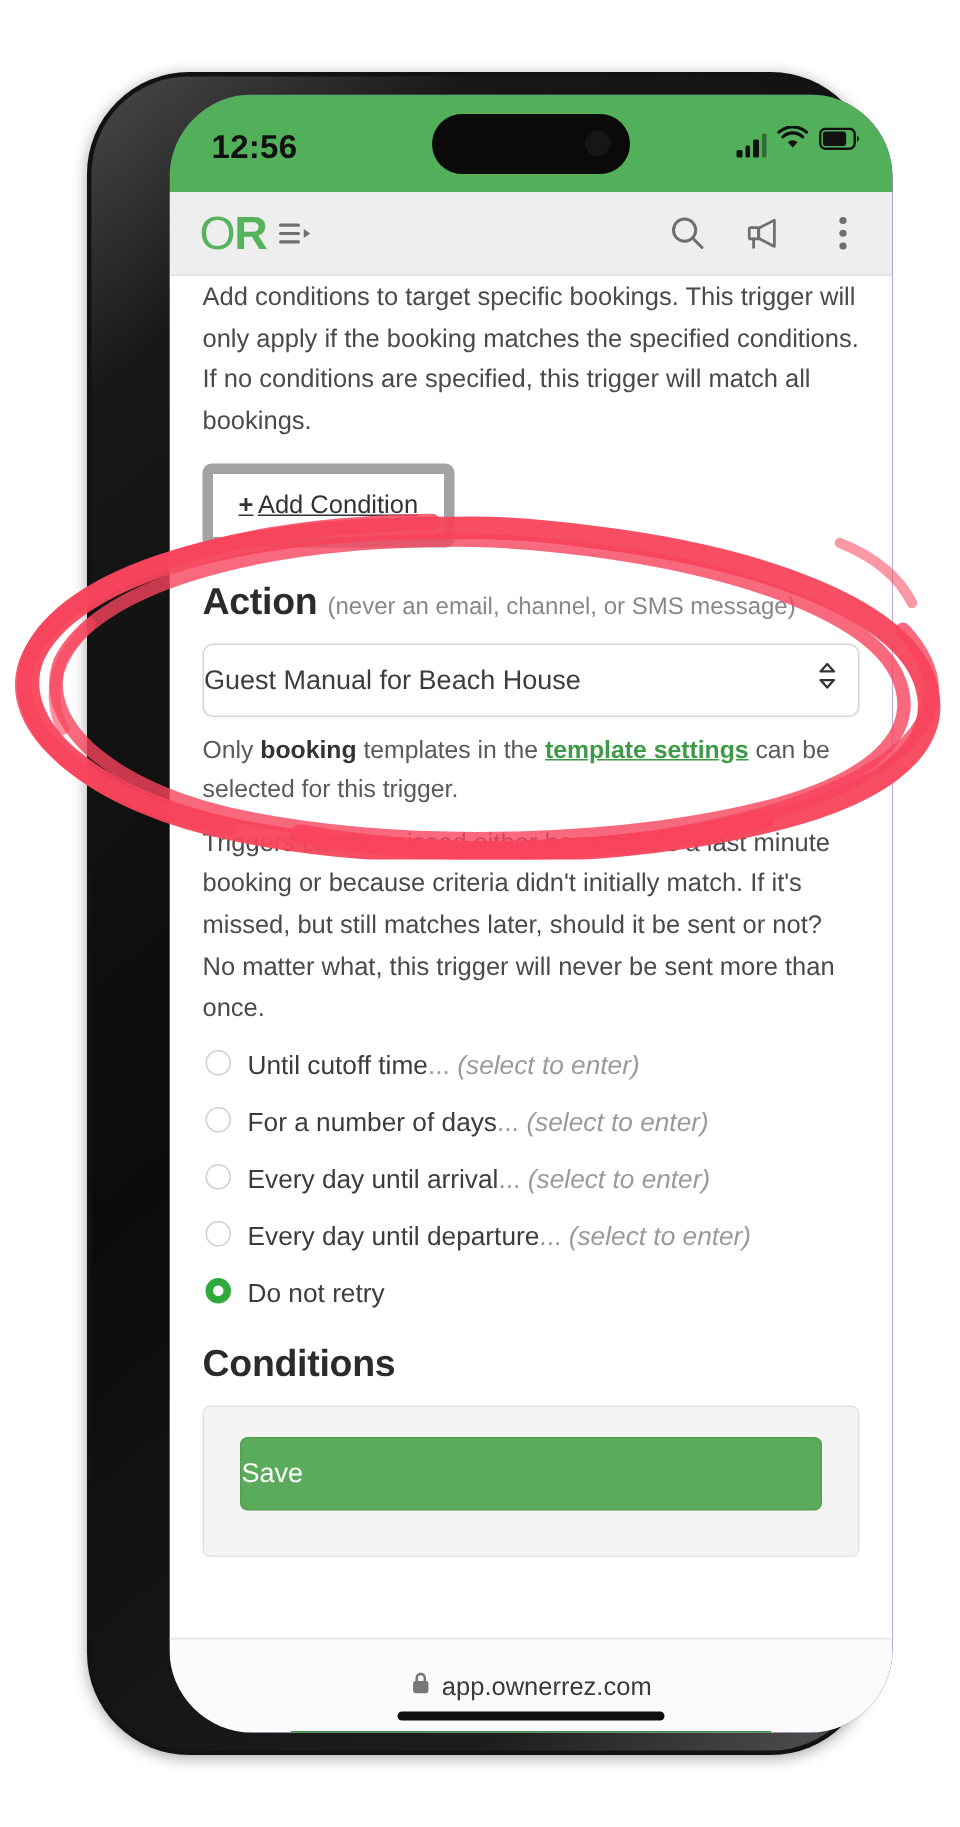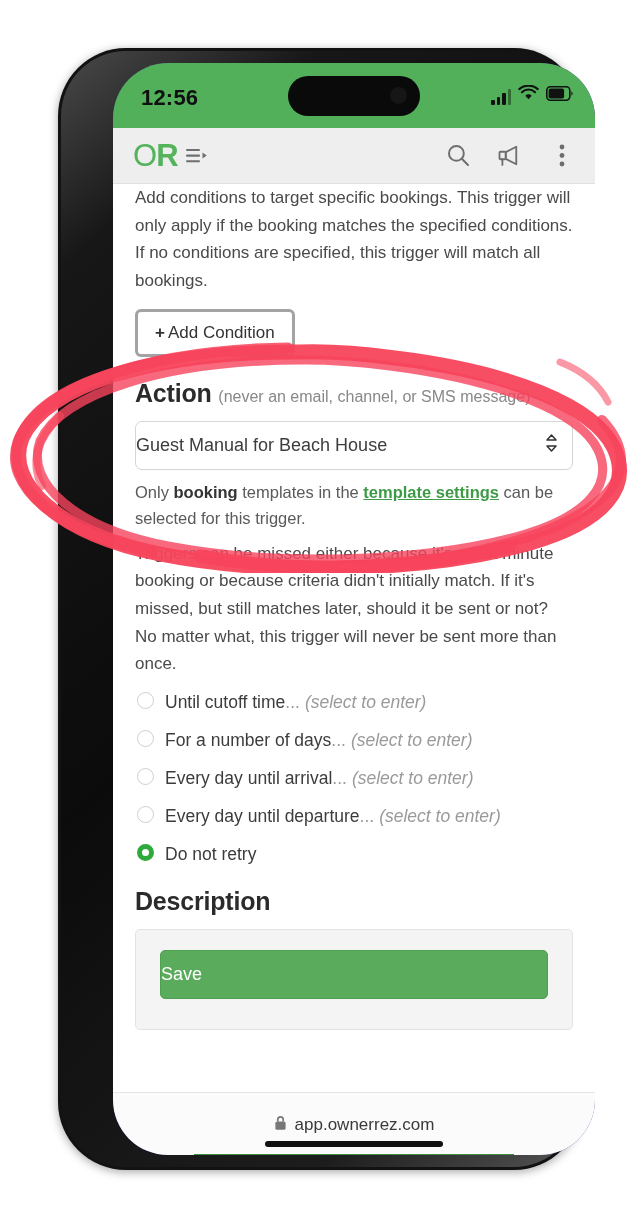--- a/index.html
+++ b/index.html
@@ -165,27 +165,28 @@
     letter-spacing: 0;
   }
   p.body-text {
     font-size: 17px;
     line-height: 1.63;
     color: #4a4a4a;
     margin: 0 0 14px 0;
   }
   .btn-outline {
     display: inline-block;
-    border: 3px solid #a3a3a3;
+    border: 7px solid #a3a3a3;
     border-radius: 6px;
     background: #fff;
     padding: 11px 17px;
     font-size: 17px;
     color: #333;
     box-shadow: 0 1px 1px rgba(0,0,0,0.03);
+    text-decoration: underline;
   }
   .btn-outline .plus { font-weight: 700; margin-right: 3px; }
 
   
   .select-wrap {
     position: relative;
     margin: 4px 0 9px 0;
   }
   .select-box {
     width: 100%;
@@ -444,21 +445,21 @@
           <span class="dots">...</span>
           <span class="hint">(select to enter)</span>
       </div>
       <div class="radio-row checked">
         <span class="radio-mark"></span>
         <span>Do not retry</span>
       </div>
     </div>
 
     
-    <h2 class="section-title">Description</h2>
+    <h2 class="section-title">Conditions</h2>
 
     <div id="footer-card">
       <div class="btn-save">Save</div>
 
     </div>
 
   </div>
 
   <div id="url-bar">
     <span>

